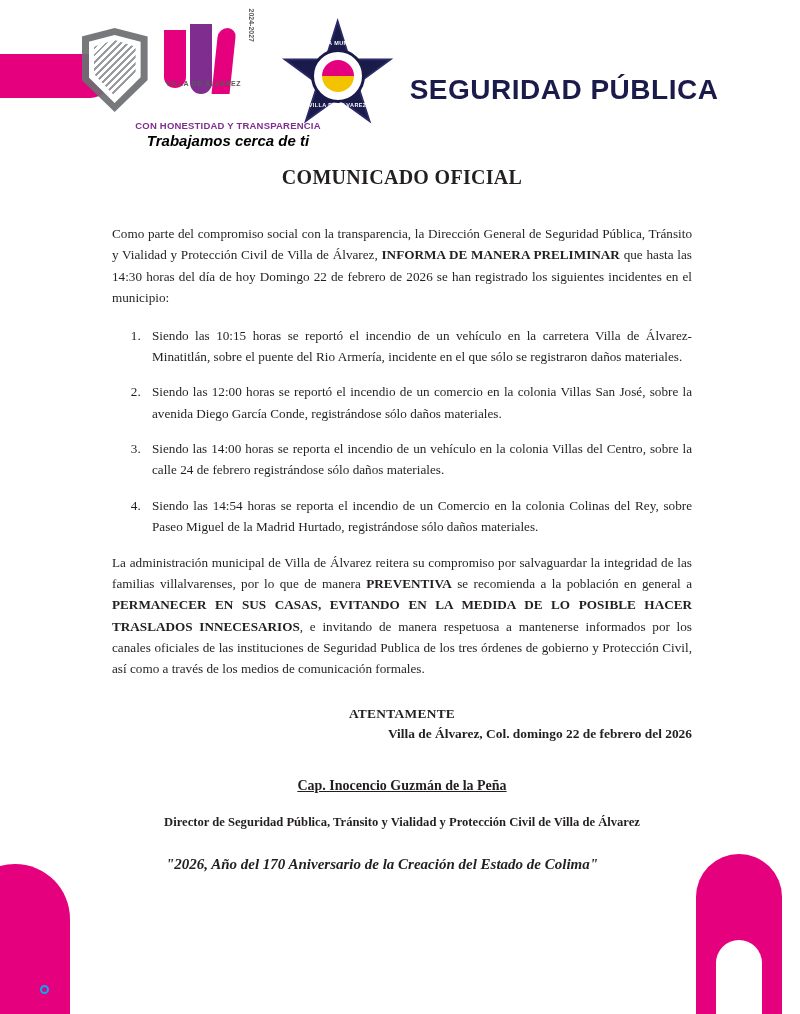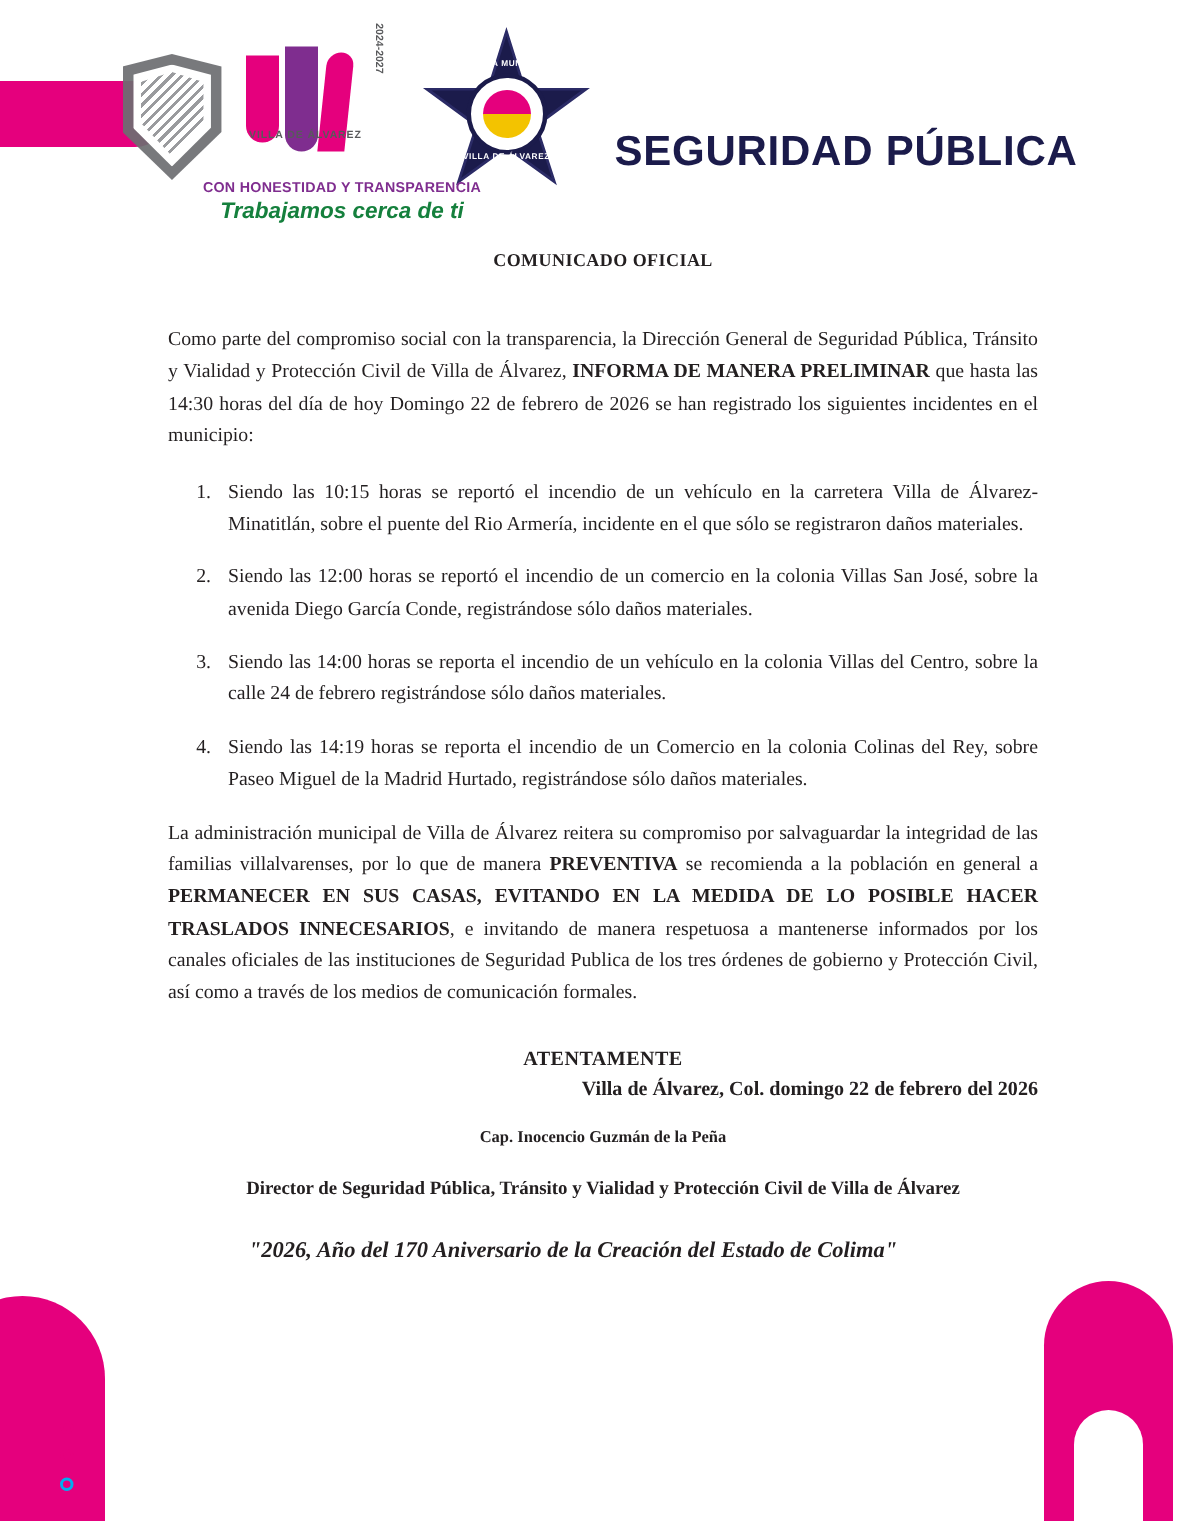--- a/index.html
+++ b/index.html
@@ -85,21 +85,21 @@
     position: relative;
     height: 160px;
     display: flex;
     align-items: flex-start;
     justify-content: center;
     padding-top: 22px;
     box-sizing: border-box;
   }
   .logo-group {
     display: flex;
-    align-items: center;
+    align-items: flex-start;
     gap: 6px;
   }
 
   
   .crest {
     width: 66px;
     height: 84px;
     position: relative;
     margin-top: 6px;
   }
@@ -187,21 +187,21 @@
   }
   .slogan .line1 {
     font-size: 9.5px;
     font-weight: bold;
     color: #7f2d8f;
     letter-spacing: .2px;
   }
   .slogan .line2 {
     font-size: 15px;
     font-weight: bold;
-    color: #15803d;
+    color: #000000;
     font-style: italic;
     margin-top: 1px;
   }
 
   
   .badge {
     width: 104px;
     height: 104px;
     position: relative;
     margin-left: 26px;
@@ -271,21 +271,21 @@
   }
 
   
   .doc {
     position: relative;
     padding: 0 108px 0 112px;
     box-sizing: border-box;
   }
   .doc-title {
     text-align: center;
-    font-size: 12px;
+    font-size: 20px;
     font-weight: bold;
     letter-spacing: .3px;
     margin: 6px 0 34px 0;
   }
   p.para {
     font-size: 13.2px;
     line-height: 1.62;
     text-align: justify;
     margin: 0 0 16px 0;
   }
@@ -312,23 +312,24 @@
     font-weight: bold;
     letter-spacing: .3px;
   }
   .closing .place {
     font-size: 13.4px;
     font-weight: bold;
     margin-top: 4px;
     text-align: right;
   }
   .closing .signer {
-    font-size: 11px;
-    font-weight: bold;
-    margin-top: 18px;
+    font-size: 14px;
+    font-weight: bold;
+    margin-top: 36px;
+    text-decoration: underline;
   }
   .closing .role {
     font-size: 12.6px;
     font-weight: bold;
     margin-top: 21px;
   }
   .legend {
     margin-top: 26px;
     font-size: 15px;
     font-weight: bold;
@@ -389,21 +390,21 @@
   <h1 class="doc-title">COMUNICADO OFICIAL</h1>
 
   <p class="para">
     <span>Como parte del compromiso social con la transparencia, la Dirección General de Seguridad Pública, Tránsito y Vialidad y Protección Civil de Villa de Álvarez, </span><b>INFORMA DE MANERA PRELIMINAR</b><span> que hasta las 14:30 horas del día de hoy Domingo 22 de febrero de 2026 se han registrado los siguientes incidentes en el municipio:</span>
   </p>
 
   <ol class="incidents">
     <li>Siendo las 10:15 horas se reportó el incendio de un vehículo en la carretera Villa de Álvarez-Minatitlán, sobre el puente del Rio Armería, incidente en el que sólo se registraron daños materiales.</li>
     <li>Siendo las 12:00 horas se reportó el incendio de un comercio en la colonia Villas San José, sobre la avenida Diego García Conde, registrándose sólo daños materiales.</li>
     <li>Siendo las 14:00 horas se reporta el incendio de un vehículo en la colonia Villas del Centro, sobre la calle 24 de febrero registrándose sólo daños materiales.</li>
-    <li>Siendo las 14:19 horas se reporta el incendio de un Comercio en la colonia Colinas del Rey, sobre Paseo Miguel de la Madrid Hurtado, registrándose sólo daños materiales.</li>
+    <li>Siendo las 14:54 horas se reporta el incendio de un Comercio en la colonia Colinas del Rey, sobre Paseo Miguel de la Madrid Hurtado, registrándose sólo daños materiales.</li>
   </ol>
 
   <p class="para">
     <span>La administración municipal de Villa de Álvarez reitera su compromiso por salvaguardar la integridad de las familias villalvarenses, por lo que de manera </span><b>PREVENTIVA</b><span> se recomienda a la población en general a </span><b>PERMANECER EN SUS CASAS, EVITANDO EN LA MEDIDA DE LO POSIBLE HACER TRASLADOS INNECESARIOS</b><span>, e invitando de manera respetuosa a mantenerse informados por los canales oficiales de las instituciones de Seguridad Publica de los tres órdenes de gobierno y Protección Civil, así como a través de los medios de comunicación formales.</span>
   </p>
 
 
   <div class="closing">
     <div class="atentamente">ATENTAMENTE</div>
     <div class="place">Villa de Álvarez, Col. domingo 22 de febrero del 2026</div>

